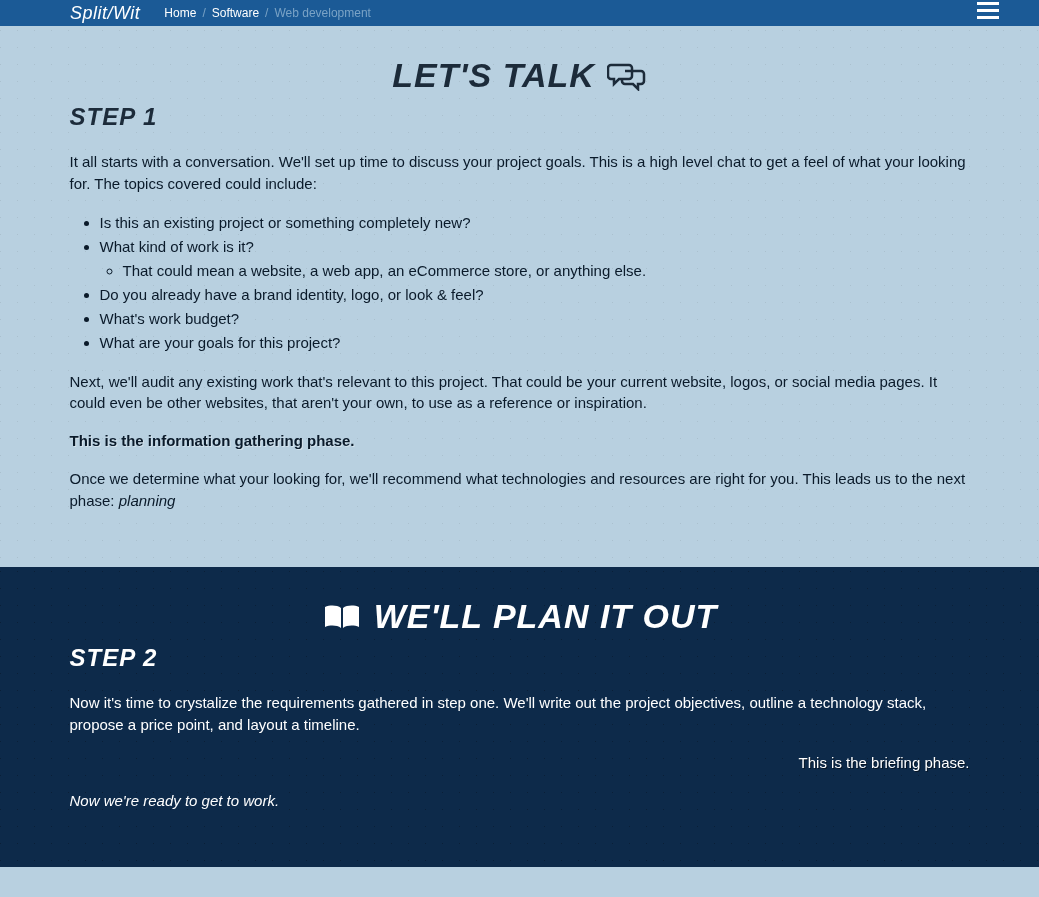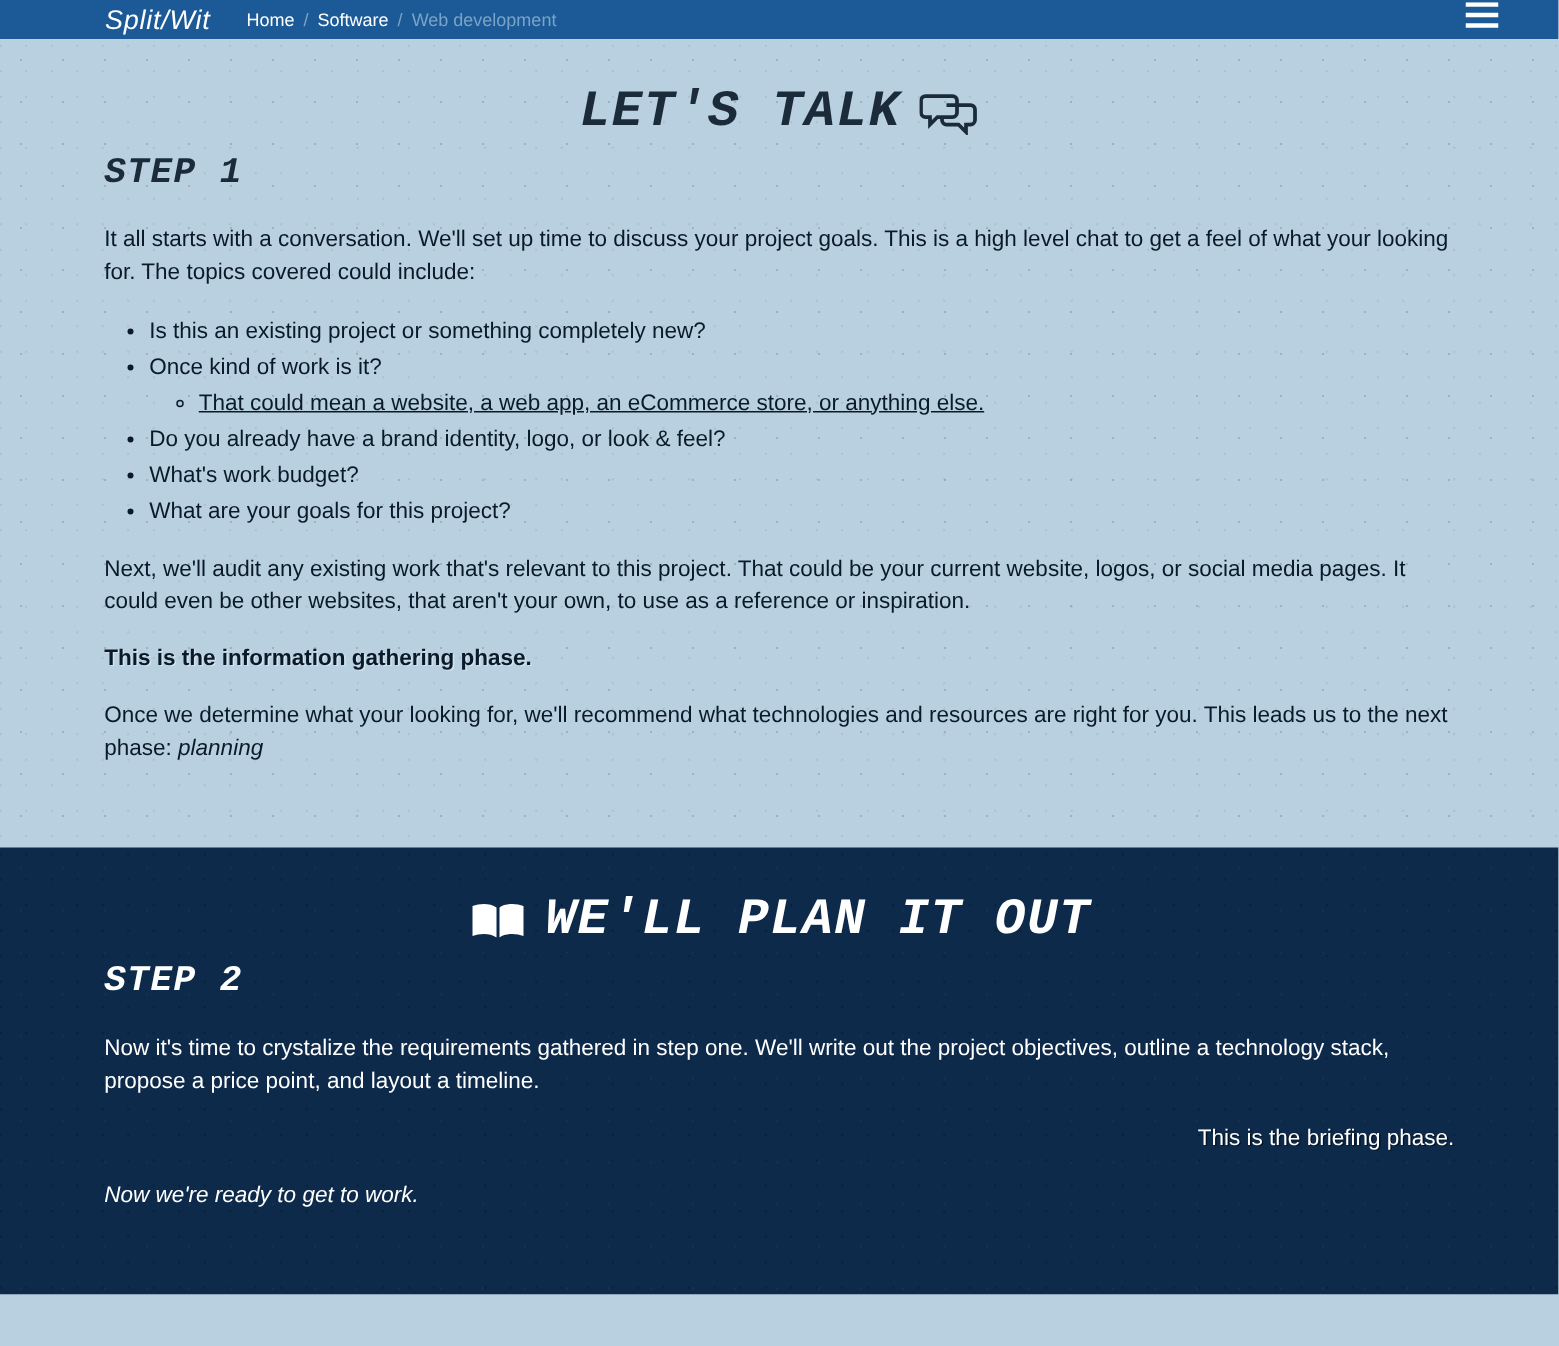--- a/index.html
+++ b/index.html
@@ -19,21 +19,21 @@
   .speckle-dark {
     background-color: #0d2a4a;
     background-image:
       radial-gradient(rgba(255,255,255,0.04) 0.5px, transparent 0.5px),
       radial-gradient(rgba(0,0,0,0.25) 0.5px, transparent 0.5px);
     background-size: 28px 28px, 17px 17px;
     background-position: 0 0, 9px 13px;
     color: #fff;
   }
   h1, h2, h3 {
-    font-family: Liberation Mono, monospace;
+    font-family: Liberation Sans, sans-serif;
     font-style: italic;
     letter-spacing: 1px;
     text-transform: uppercase;
   }
   .navbar {
     background: #1b5a96;
     height: 26px;
     display: flex;
     align-items: center;
     padding: 0 16px 0 70px;
@@ -94,23 +94,22 @@
     line-height: 1.45;
     margin-bottom: 16px;
   }
   .section ul {
     margin: 0 0 16px 30px;
     font-size: 15px;
     line-height: 1.6;
   }
   .section ul ul {
     list-style-type: circle;
-    margin-left: 33px;
+    margin-left: 23px;
     margin-bottom: 0;
-    text-decoration: underline;
   }
   .text-shadow-light {
     text-shadow: 1px 1px 0 rgba(255,255,255,0.4);
     font-weight: bold;
   }
   .text-shadow-dark {
     text-shadow: 1px 1px 0 rgba(0,0,0,0.5);
     font-weight: normal;
     text-align: right;
   }
@@ -149,21 +148,21 @@
           <path d="M4 4 h18 a3 3 0 0 1 3 3 v8 a3 3 0 0 1 -3 3 h-10 l-5 5 v-5 h-3 a3 3 0 0 1 -3 -3 v-8 a3 3 0 0 1 3 -3 z"></path>
           <path d="M18 10 h16 a3 3 0 0 1 3 3 v7 a3 3 0 0 1 -3 3 h-3 v5 l-5 -5 h-8 a3 3 0 0 1 -3 -3 v-2"></path>
         </svg>
       </span>
     </h2>
     <h3 class="step-label">STEP 1</h3>
     <p>It all starts with a conversation. We'll set up time to discuss your project goals. This is a high level chat to get a feel of what your looking for. The topics covered could include:</p>
     <ul>
       <li>Is this an existing project or something completely new?</li>
       <li>
-        <span>Once kind of work is it?</span>
+        <span>What kind of work is it?</span>
         <ul>
           <li>That could mean a website, a web app, an eCommerce store, or anything else.</li>
         </ul>
       </li>
       <li>Do you already have a brand identity, logo, or look &amp; feel?</li>
       <li>What's work budget?</li>
       <li>What are your goals for this project?</li>
     </ul>
     <p>Next, we'll audit any existing work that's relevant to this project. That could be your current website, logos, or social media pages. It could even be other websites, that aren't your own, to use as a reference or inspiration.</p>
     <p class="text-shadow-light">This is the information gathering phase.</p>

